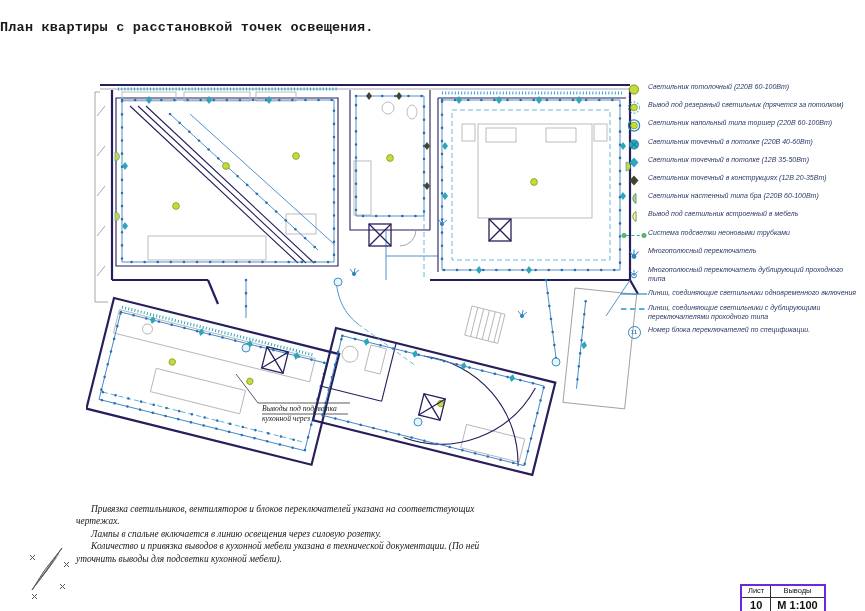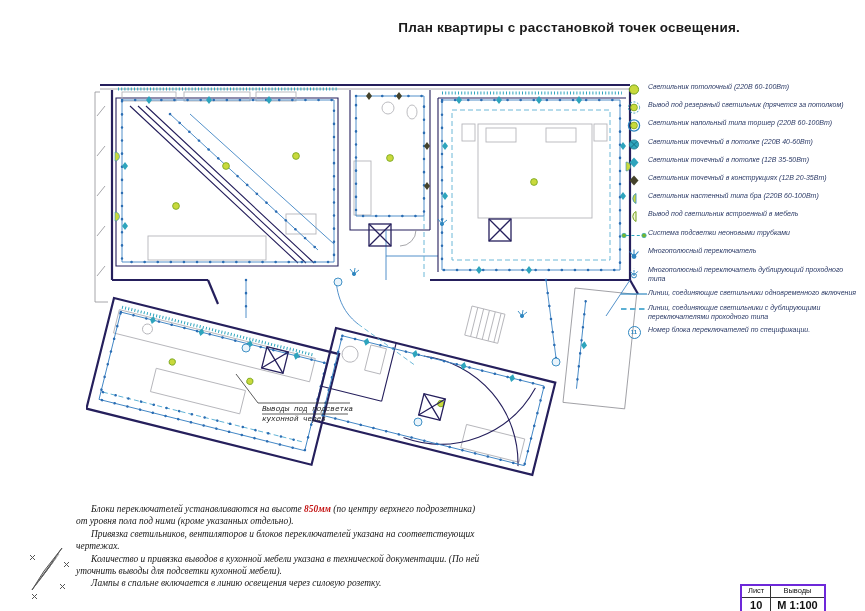--- a/index.html
+++ b/index.html
@@ -2,22 +2,23 @@
 <html><head>
 <meta charset="utf-8">
 <style>
   html,body{margin:0;padding:0;}
   body{
     width:865px;height:611px;position:relative;overflow:hidden;
     background:#ffffff;font-family:"Liberation Sans",sans-serif;
   }
   .title{
     position:absolute;top:20px;left:0;width:740px;margin:0;
-    text-align:right;font-size:13.5px;font-weight:bold;color:#1a1a1a;
+    text-align:left;font-size:13.5px;font-weight:bold;color:#1a1a1a;
     letter-spacing:.2px;
+    font-family:Liberation Mono, monospace;
   }
   
   .plan{position:absolute;left:86px;top:66px;}
   .wall{fill:none;stroke:#251f5c;stroke-width:2.2;}
   .wall2{fill:none;stroke:#251f5c;stroke-width:1.1;}
   .gwall{fill:none;stroke:#8f8f94;stroke-width:.8;}
   .furn{fill:none;stroke:#b5b5ba;stroke-width:.9;}
   .blue{fill:none;stroke:#3f85c4;stroke-width:.9;}
   .bdash{fill:none;stroke:#5cb0d4;stroke-width:.9;stroke-dasharray:5 3;}
   .tdash{fill:none;stroke:#2ea4bd;stroke-width:3;stroke-dasharray:1 2.2;}
@@ -26,21 +27,21 @@
   .diam{fill:#2ea4bd;}
   .diamd{fill:#44422a;}
   .sconce{fill:#c9d93c;stroke:#2e86c0;stroke-width:.6;}
   .sw{stroke:#2e86c0;stroke-width:.9;fill:#2e86c0;}
   .mark{fill:#eaf4fb;stroke:#2e86c0;stroke-width:.9;}
   .xbox{fill:none;stroke:#251f5c;stroke-width:1.3;}
   .leader{fill:none;stroke:#333;stroke-width:.8;}
   
   .annot{
     position:absolute;left:262px;top:404px;width:110px;
-    font-family:Liberation Mono, monospace;font-style:italic;
+    font-family:Liberation Serif, serif;font-style:italic;
     font-size:7.6px;line-height:1.35;color:#222;
   }
   
   .legend{position:absolute;left:620px;top:82px;width:240px;}
   .lg-row{display:flex;align-items:flex-start;margin-bottom:4.2px;}
   .lg-ic{flex:0 0 28px;display:flex;justify-content:center;padding-top:1px;}
   .lg-lb{
     flex:1;font-size:7px;font-style:italic;color:#2b3a66;line-height:1.32;
   }
   .numcirc{
@@ -354,24 +355,23 @@
   <div class="lg-row">
     <span class="lg-ic">
       <span class="numcirc">11</span>
     </span>
     <span class="lg-lb">Номер блока переключателей по спецификации.</span>
   </div>
 
 </div>
 
 <div class="notes">
-  <p><span>Блоки переключателей устанавливаются на высоте </span><span class="red">850мм</span><span> (по центру верхнего подрозетника) от уровня пола под ними (кроме указанных отдельно).</span></p>
   <p>Привязка светильников, вентиляторов и блоков переключателей указана на соответствующих  чертежах.</p>
+  <p>Лампы  в спальне включается в линию освещения через силовую розетку.</p>
   <p>Количество и привязка выводов в кухонной мебели указана в технической документации. (По ней уточнить выводы для подсветки кухонной мебели).</p>
-  <p>Лампы  в спальне включается в линию освещения через силовую розетку.</p>
 </div>
 
 <svg class="compass" width="58" height="62" viewBox="0 0 58 62">
   <polygon points="12,50 24,31 42,8 28,28" fill="#e8e8e8" stroke="#555" stroke-width="1"></polygon>
   <path d="M16,45 L30,26 M19,41 L33,22 M22,37 L36,18 M25,33 L39,14" stroke="#555" stroke-width=".5" fill="none"></path>
   <path d="M10,15 l5,5 M15,15 l-5,5 M44,22 l5,5 M49,22 l-5,5 M12,54 l5,5 M17,54 l-5,5 M40,44 l5,5 M45,44 l-5,5" stroke="#555" stroke-width="1" fill="none"></path>
 </svg>
 
 <table class="tblock">
   <tbody>

